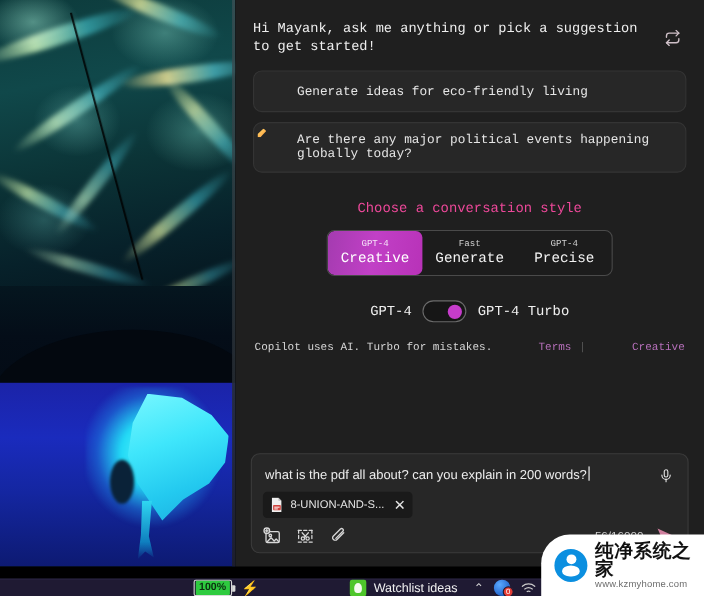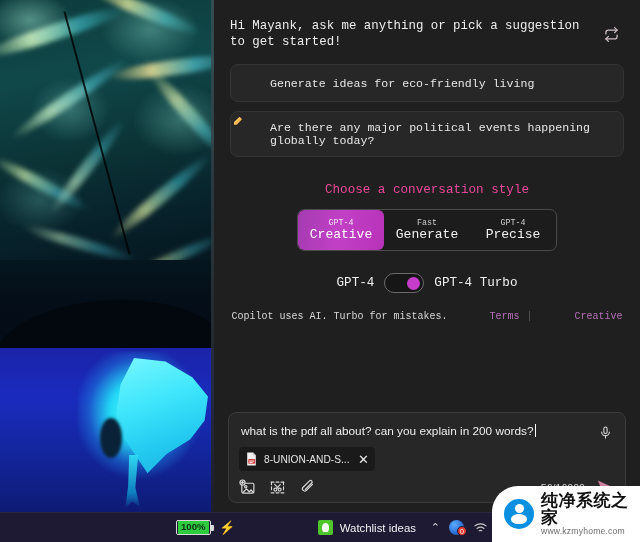--- a/index.html
+++ b/index.html
@@ -263,21 +263,21 @@
   .tool-btn { width: 17px; height: 17px; cursor: pointer; opacity: .92; }
   .tool-btn svg { width: 17px; height: 17px; display:block; }
   .comp-right { margin-left: auto; display: flex; align-items: center; gap: 11px; }
   .char-count { font-size: 10.6px; color: #cfcfcf; }
   .send-btn { width: 19px; height: 17px; cursor: pointer; }
   .send-btn svg { width: 19px; height: 17px; display: block; }
 
   
   #taskbar {
     position: absolute; left: 0; bottom: 0;
-    width: 640px; height: 30px;
+    width: 640px; height: 16px;
     background: #1f1a33;
     display: flex; align-items: center;
     border-top: 1px solid #2a2440;
   }
   .tb-spacer-left { width: 176px; }
   .battery-wrap { display: flex; align-items: center; gap: 4px; }
   .battery {
     border: 1.6px solid #d9d9d9; border-radius: 2px;
     padding: 0 1px; height: 15px; display: flex; align-items: center;
     position: relative;

